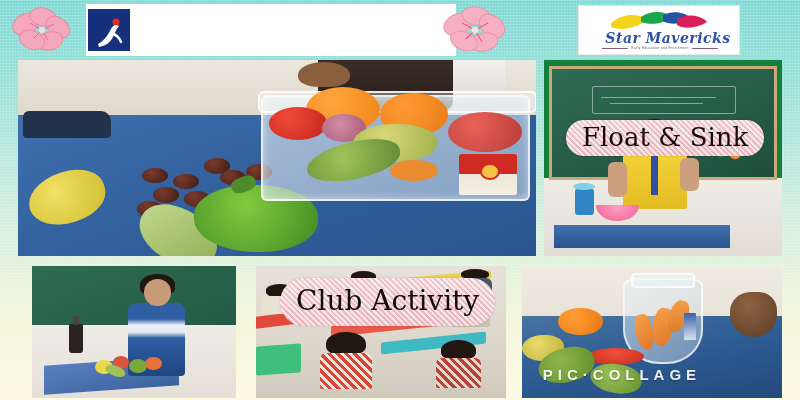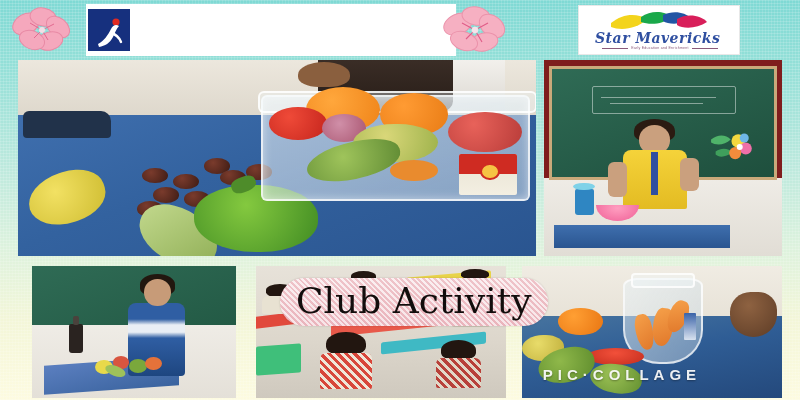--- a/index.html
+++ b/index.html
@@ -50,35 +50,35 @@
   .flower svg{display:block;}
   .flower-left{left:10px;top:6px;}
   .flower-mid{left:440px;top:4px;}
 
   .mav-logo{
     position:absolute;left:578px;top:5px;width:162px;height:50px;
     background:#ffffff;border:1px solid #e8e8e8;box-sizing:border-box;
   }
   .mav-shapes{position:absolute;left:28px;top:3px;width:106px;height:24px;}
   .mav-title{
-    position:absolute;left:16px;top:25px;width:162px;text-align:left;
+    position:absolute;left:8px;top:25px;width:162px;text-align:center;
     font-family:"DejaVu Serif", serif;font-style:italic;font-weight:bold;
     font-size:14px;color:#2f4fa0;letter-spacing:0.5px;line-height:15px;
   }
   .mav-tag{
     position:absolute;left:0;top:40px;width:162px;text-align:center;
     font-size:3.6px;color:#8a5a7a;letter-spacing:.2px;
     white-space:nowrap;
   }
   .mav-tag .dash{display:inline-block;width:26px;height:1px;background:#8a5a7a;vertical-align:middle;margin:0 3px;}
 
   
   .collage{position:absolute;left:18px;top:60px;width:764px;height:338px;}
 
-  .photo{position:absolute;overflow:hidden;background:#7f1d1d;}
+  .photo{position:absolute;overflow:hidden;background:#15803d;}
 
   
   .p-main{left:0px;top:0px;width:518px;height:196px;}
   
   .p-float{left:526px;top:0px;width:238px;height:196px;}
   
   .p-girl{left:14px;top:206px;width:204px;height:132px;}
   .p-class{left:238px;top:206px;width:250px;height:132px;}
   .p-jar{left:504px;top:206px;width:260px;height:132px;}
 
@@ -208,21 +208,21 @@
     white-space:nowrap;
     padding:1px 16px 3px 16px;
     border-radius:26px;
     background:
       repeating-linear-gradient(45deg, rgba(255,255,255,.55) 0 2px, rgba(226,150,160,.35) 2px 4px),
       linear-gradient(180deg,#f6dde0,#eec4cb);
     box-shadow:0 0 2px rgba(0,0,0,.18);
   }
   .cap-spartans{left:18px;top:58px;font-size:34px;line-height:40px;}
   .cap-float{left:548px;top:60px;font-size:26px;line-height:32px;}
-  .cap-club{left:262px;top:218px;font-size:36px;line-height:44px;}
+  .cap-club{left:262px;top:218px;font-size:28px;line-height:44px;}
 
   .watermark{
     position:absolute;left:560px;top:370px;
     font-family:"Liberation Sans", sans-serif;
     font-size:15px;font-weight:bold;letter-spacing:5px;
     color:rgba(255,255,255,.92);
     text-shadow:0 1px 2px rgba(0,0,0,.35);
     white-space:nowrap;
   }
 </style>
@@ -426,14 +426,15 @@
     </div>
     <div class="jar-neck"></div>
     <div class="orange4"></div>
     <div class="redlid"></div>
     <div class="mango4" style="left:0%;top:52%;width:16%;height:20%;background:radial-gradient(circle at 38% 32%,#e8dc6a,#bfae3a)"></div>
     <div class="mango4" style="left:6%;top:62%;width:22%;height:26%;background:radial-gradient(circle at 40% 34%,#8fb84a,#5d8b2c);transform:rotate(-12deg)"></div>
     <div class="mango4" style="left:26%;top:74%;width:20%;height:22%;background:radial-gradient(circle at 40% 34%,#9cc155,#628f30);transform:rotate(10deg)"></div>
     <div class="watermark" style="position:absolute;left:8%;top:76%;">PIC·COLLAGE</div>
   </div>
 
+  <div class="cap cap-float">Float &amp; Sink</div>
   <div class="cap cap-club">Club Activity</div>
 </div>
 
 </body></html>

